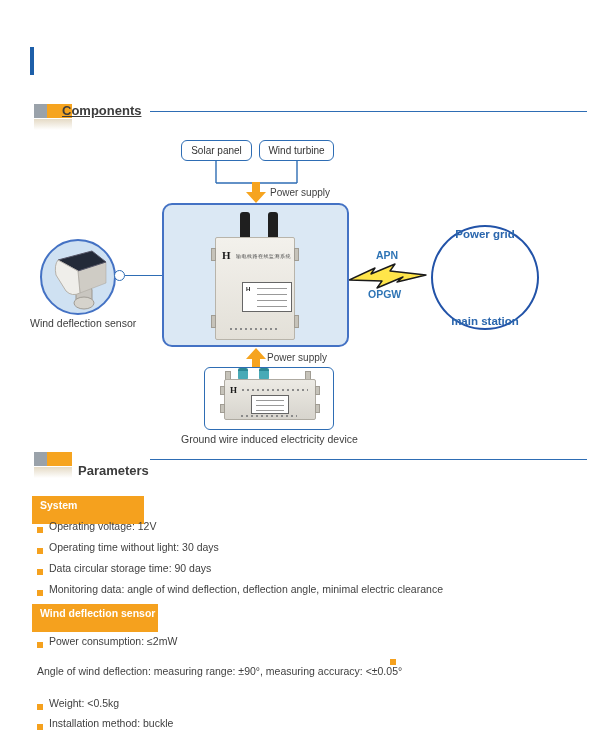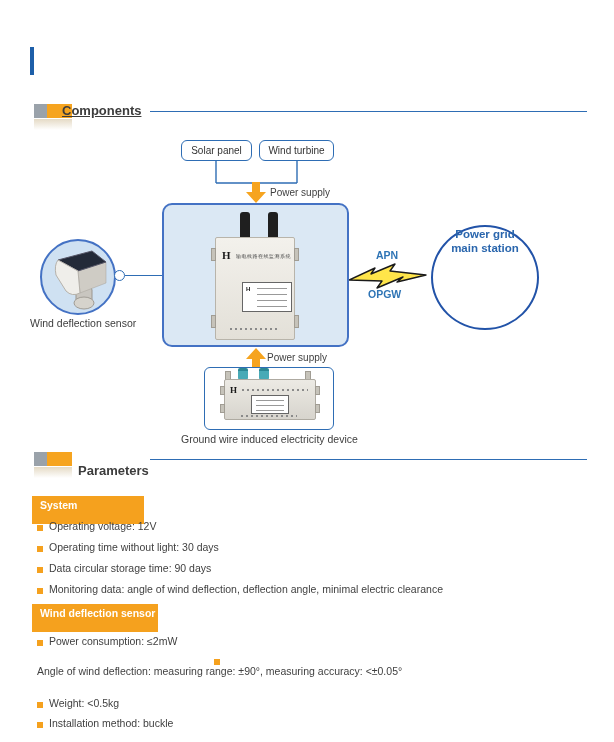--- a/index.html
+++ b/index.html
@@ -23,21 +23,21 @@
   .node-box { border:1.5px solid #2e6db4; border-radius:6px; background:#fff; display:flex; align-items:center; justify-content:center; font-size:10px; color:#333; }
   .central-box { left:162px; top:203px; width:187px; height:144px; background:#dbe8f4; border:2px solid #4472c4; border-radius:10px; }
   .diag-label { font-size:10.5px; color:#3d3d3d; }
   .supply-label { font-size:10px; color:#3f3f3f; }
   .blue-label { font-size:10.5px; font-weight:700; color:#2e74b5; }
 
   .sensor-circle { left:40px; top:239px; width:76px; height:76px; border-radius:50%; background:#cfe1f2; border:2px solid #4472c4; overflow:hidden; }
   .conn-dot { left:114px; top:270px; width:11px; height:11px; border-radius:50%; background:#fff; border:1.5px solid #2e6db4; }
   .conn-line { left:125px; top:275px; width:37px; border-top:1.5px solid #2e6db4; }
 
-  .grid-circle { left:431px; top:225px; width:108px; height:105px; border-radius:50%; background:#fff; border:2.5px solid #2253a8; display:flex; flex-direction:column; align-items:center; justify-content:flex-start; }
+  .grid-circle { left:431px; top:225px; width:108px; height:105px; border-radius:50%; background:#fff; border:2.5px solid #2253a8; display:flex; flex-direction:column; align-items:center; justify-content:space-between; }
   .grid-circle span { font-size:11.5px; font-weight:700; color:#2a66ad; line-height:14px; }
 
   
   .device { left:213px; top:210px; width:86px; height:130px; }
   .ant { position:absolute; width:10px; height:27px; background:#1f1f1f; border-radius:3px 3px 1px 1px; }
   .dev-body { position:absolute; left:2px; top:27px; width:80px; height:103px; background:linear-gradient(180deg,#f3f1ec,#e3e0d8); border:1px solid #b8b4aa; border-radius:2px; }
   .dev-logo { position:absolute; left:6px; top:12px; font-size:11px; font-weight:bold; color:#1a1a1a; font-family:"Liberation Serif", serif; line-height:11px; }
   .dev-cn { position:absolute; left:20px; top:15px; width:56px; font-size:5px; color:#444; letter-spacing:0.5px; white-space:nowrap; overflow:hidden; }
   .dev-plate { position:absolute; left:26px; top:44px; width:50px; height:30px; background:#fff; border:1px solid #666; }
   .plate-logo { position:absolute; left:3px; top:3px; font-size:6px; font-weight:bold; color:#111; }
@@ -47,21 +47,21 @@
   .tab-s { position:absolute; width:5px; height:9px; background:#c6c3ba; border:1px solid #a19d94; }
 
   
   .ground-box { left:204px; top:367px; width:130px; height:63px; background:#fff; border:1.5px solid #2e6db4; border-radius:6px; }
   .g-body { position:absolute; left:19px; top:11px; width:92px; height:41px; background:linear-gradient(180deg,#eceae4,#d7d4cd); border:1px solid #aeaaa1; border-radius:2px; }
   .g-conn { position:absolute; width:10px; height:12px; background:#49aab6; border-top:3px solid #2b8794; border-radius:2px; }
   .g-lug { position:absolute; width:6px; height:9px; background:#c6c3ba; border:1px solid #a19d94; }
 
   
   .param-bar { width:112px; height:28px; background:#f5a11e; color:#fff; font-size:10.5px; font-weight:600; line-height:18px; padding-left:8px; }
-  .param-item { display:flex; align-items:center; font-size:10.5px; color:#3f3f3f; line-height:13px; }
+  .param-item { display:flex; align-items:flex-end; font-size:10.5px; color:#3f3f3f; line-height:13px; }
   .bullet { width:6px; height:6px; background:#f5a11e; margin:3px 6px 0 0; flex:none; }
   .param-item .txt { white-space:nowrap; }
 </style>
 </head>
 <body>
 
 <div class="page">
 
   <div class="abs title-accent"></div>
 

